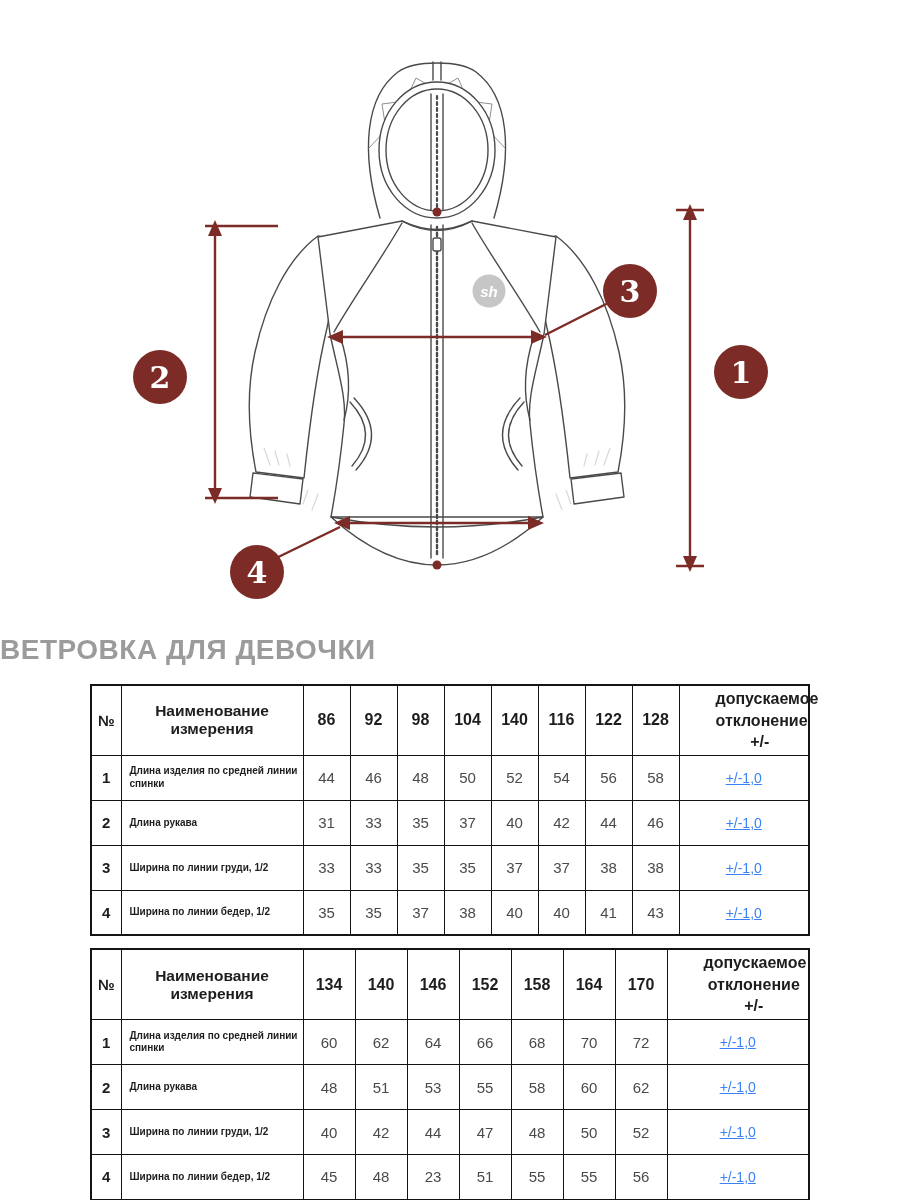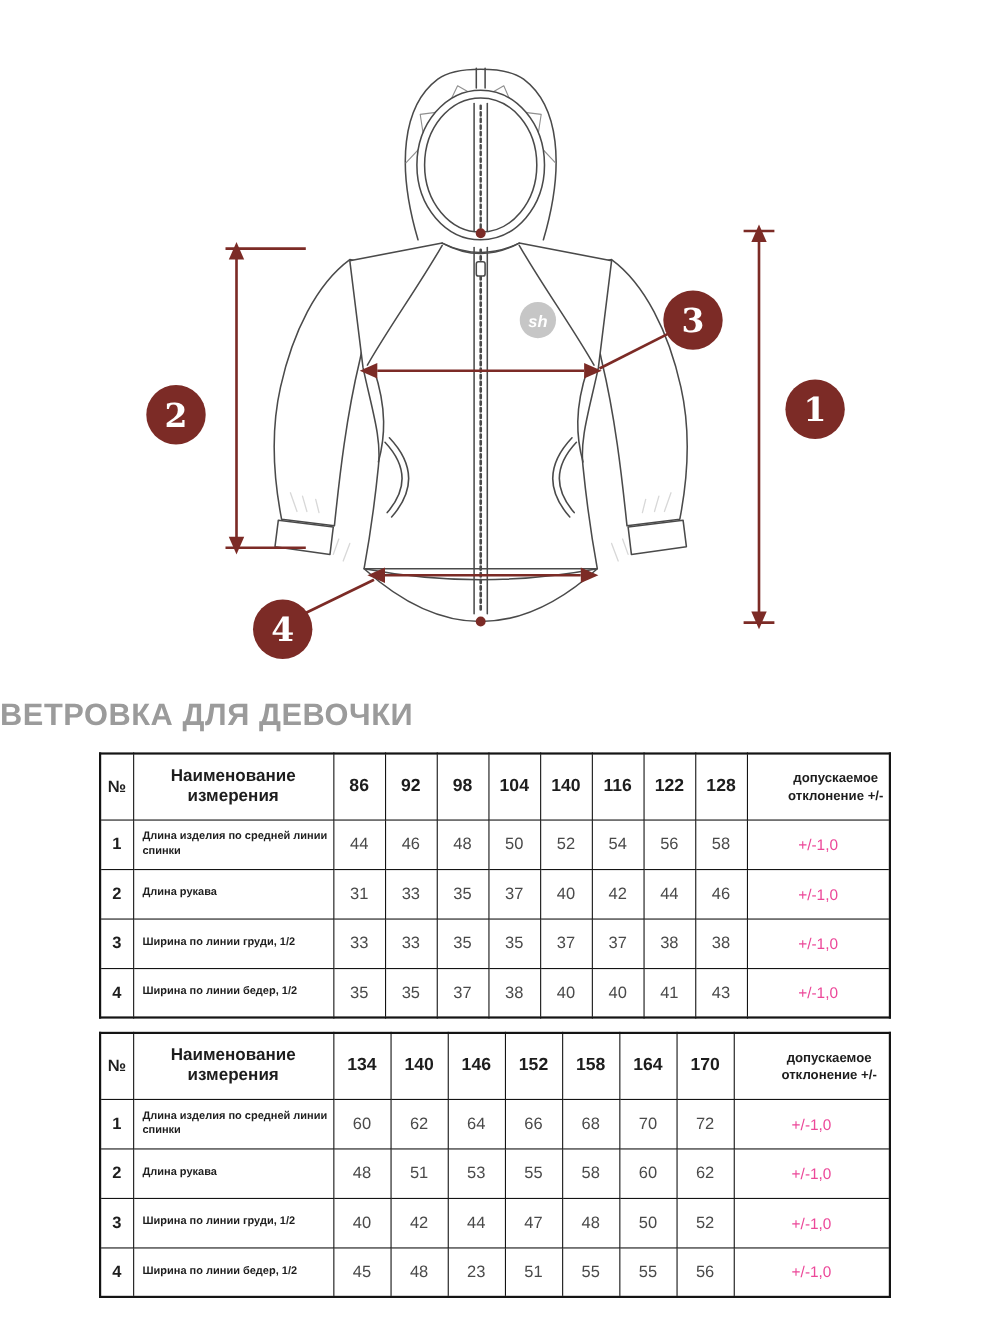--- a/index.html
+++ b/index.html
@@ -28,25 +28,25 @@
     text-align: center;
     vertical-align: middle;
     padding: 2px 4px;
     color: #1d1d1d;
   }
   .size-table thead tr { height: 60px; }
   .size-table tbody tr { height: 45px; }
   th.h-num  { font-size: 15px; }
   th.h-name { font-size: 15.5px; }
   th.h-size { font-size: 16px; }
-  th.h-tol  { font-size: 12px; line-height: 1.35; padding-left: 36px; }
+  th.h-tol  { font-size: 16px; line-height: 1.35; padding-left: 36px; }
   td.c-num  { font-weight: bold; font-size: 15px; }
   td.c-name { text-align: left; font-weight: bold; font-size: 10px; line-height: 1.25; padding-left: 8px; }
   td.c-size { font-size: 15px; color: #4a4a4a; }
-  td.c-tol  { font-size: 14px; color: #ec4899; }
+  td.c-tol  { font-size: 14px; color: #3b82f6; text-decoration: underline; }
   .t2 { margin-top: 12px; }
 </style>
 </head>
 <body>
 
 <div class="page">
 
   <svg class="diagram-svg" width="900" height="620" viewBox="0 0 900 620">
 
     <g stroke="#4a4a4a" stroke-width="1.4" fill="none" stroke-linejoin="round" stroke-linecap="round">

